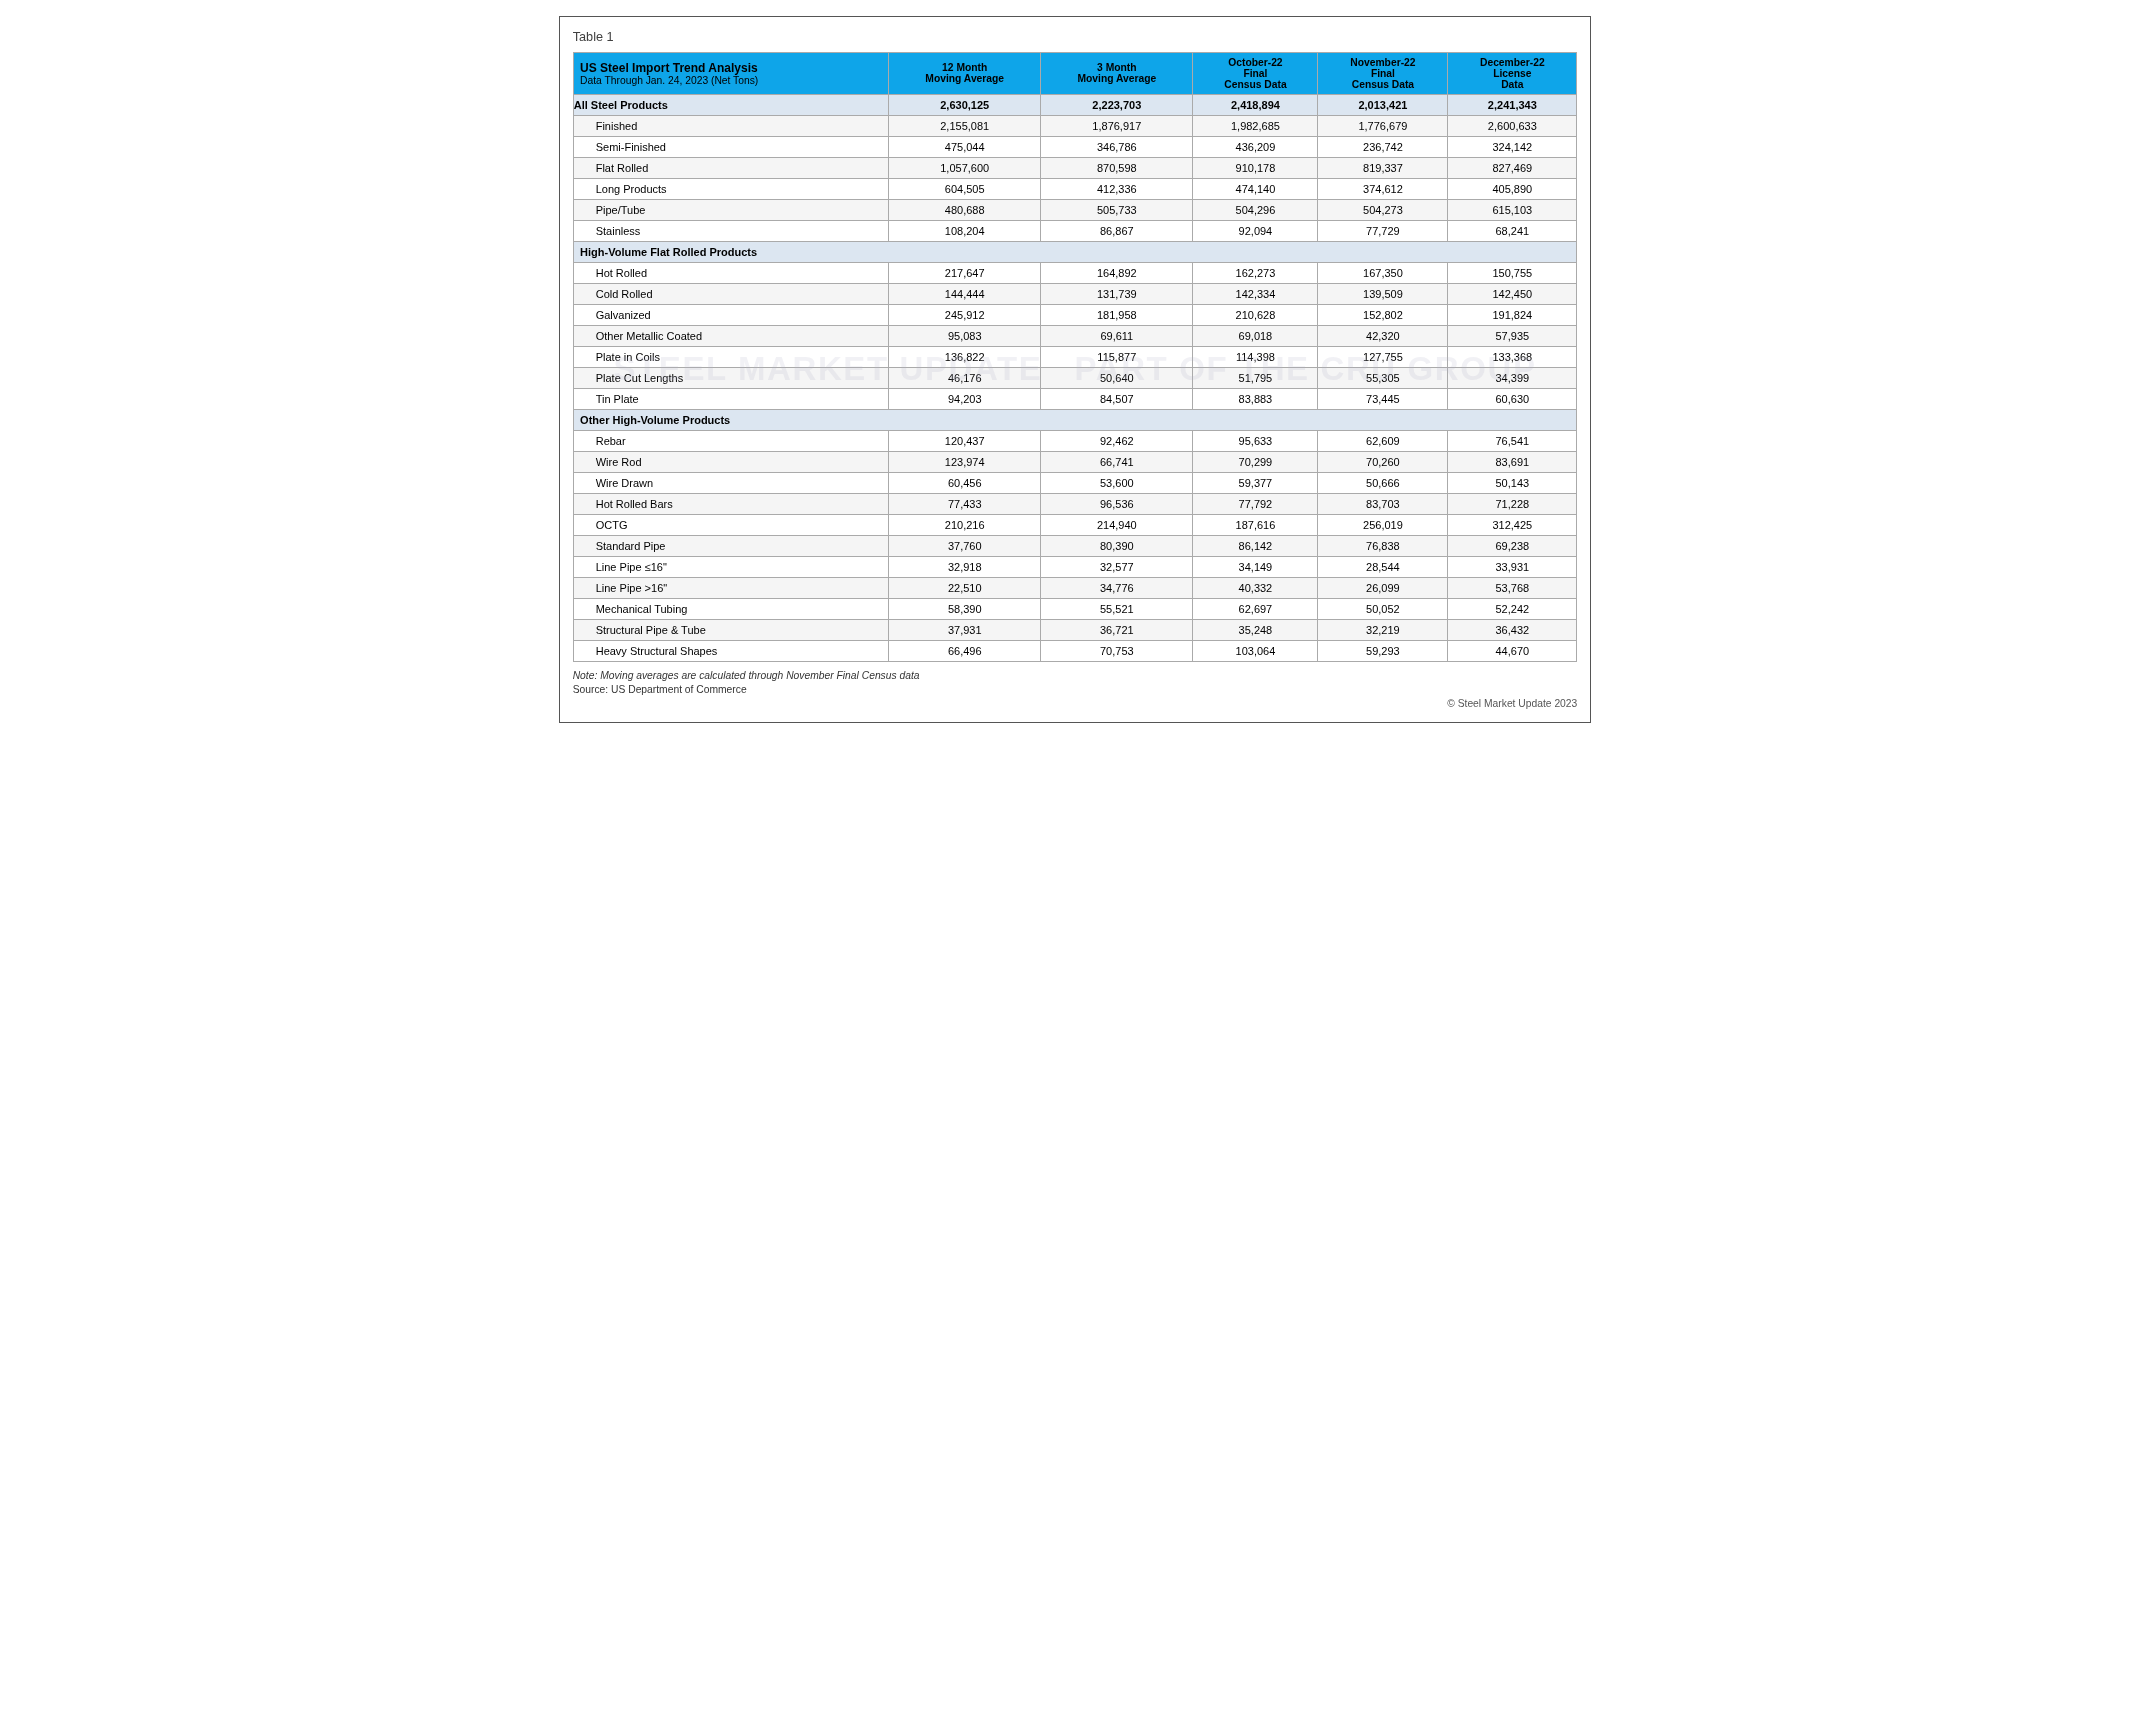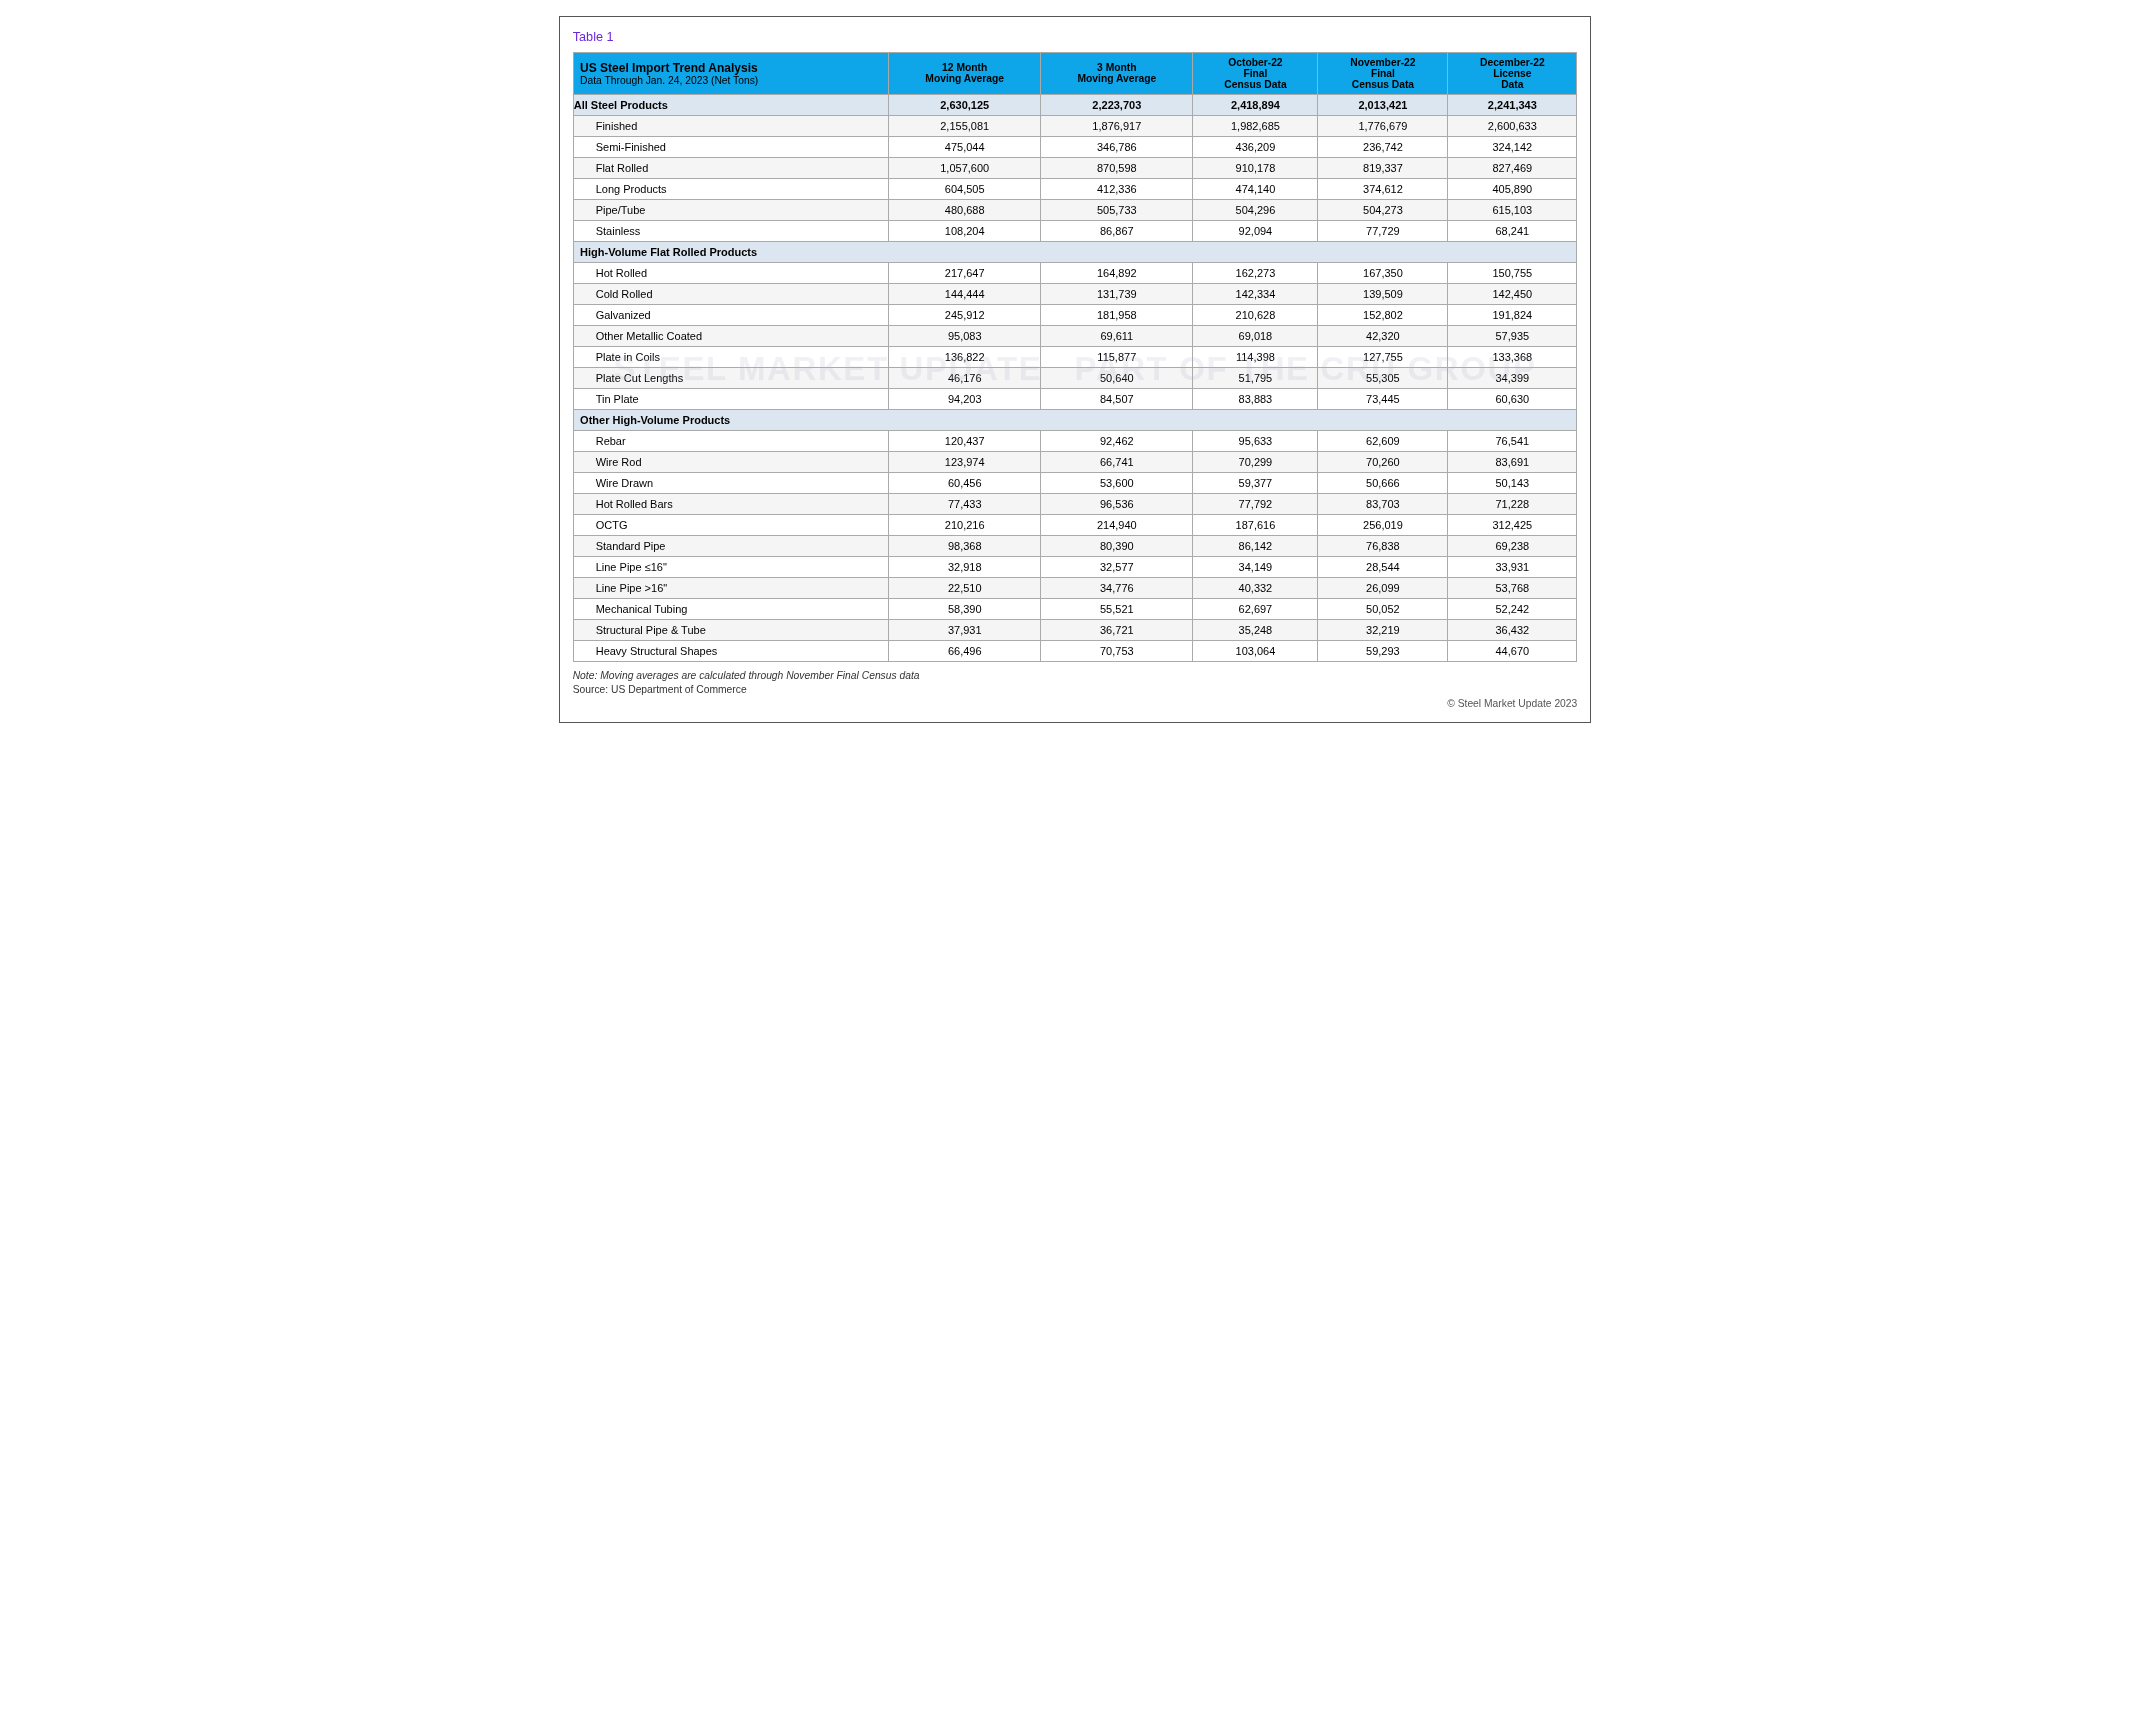--- a/index.html
+++ b/index.html
@@ -13,21 +13,21 @@
       border: 1.6px solid #555;
       padding: 12.7px;
       max-width: 1032px;
       margin: 0 auto;
       position: relative;
     }
     .table-label {
       font-size: 12.7px;
       font-weight: normal;
       margin-bottom: 8px;
-      color: #6d28d9;
+      color: #404040;
     }
     .main-table {
       width: 100%;
       border-collapse: collapse;
       font-size: 11px;
     }
     .main-table th, .main-table td {
       border: 0.8px solid #aaa;
       padding: 4px 6.4px;
       text-align: center;
@@ -286,21 +286,21 @@
         <tr class="data-row">
           <td class="indent">OCTG</td>
           <td>210,216</td>
           <td>214,940</td>
           <td>187,616</td>
           <td>256,019</td>
           <td>312,425</td>
         </tr>
         <tr class="data-row">
           <td class="indent">Standard Pipe</td>
-          <td>98,368</td>
+          <td>37,760</td>
           <td>80,390</td>
           <td>86,142</td>
           <td>76,838</td>
           <td>69,238</td>
         </tr>
         <tr class="data-row">
           <td class="indent">Line Pipe ≤16"</td>
           <td>32,918</td>
           <td>32,577</td>
           <td>34,149</td>

